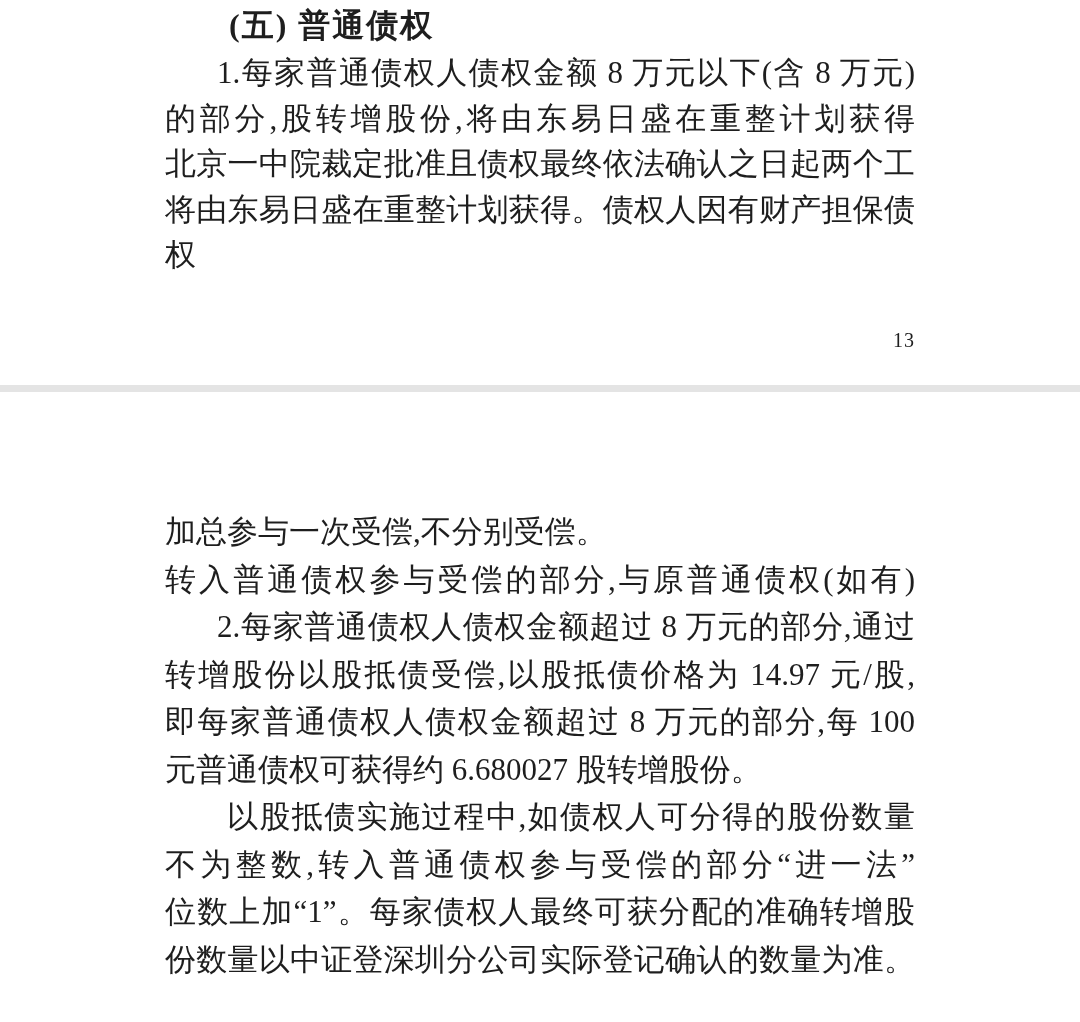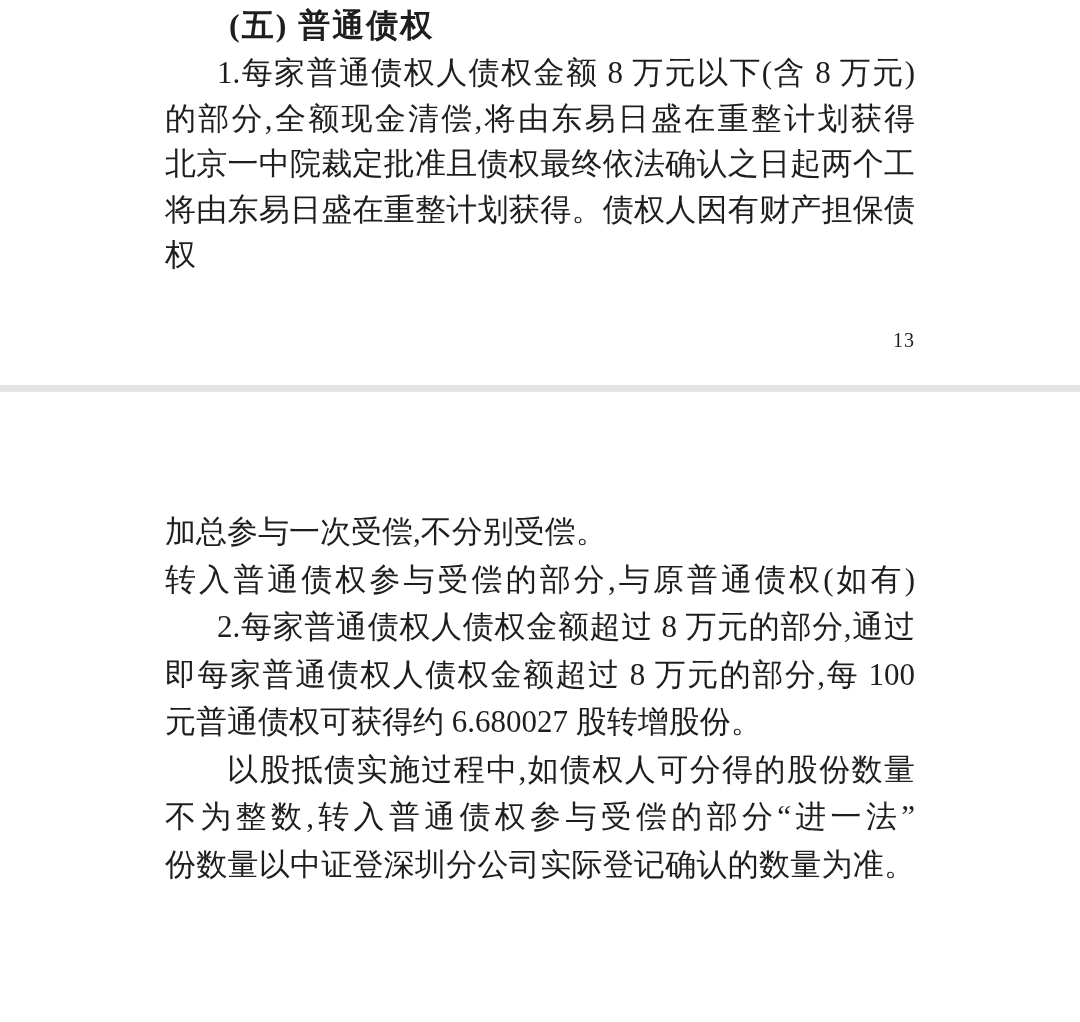--- a/index.html
+++ b/index.html
@@ -70,32 +70,34 @@
   }
 </style>
 </head>
 <body>
 
 <div class="screen">
 
   <section class="page page-top">
     <div class="heading">(五) 普通债权</div>
     <div class="ln jl ind-num">1.每家普通债权人债权金额 8 万元以下(含 8 万元)</div>
-    <div class="ln jl">的部分,全额现金清偿,将由东易日盛在重整计划获得</div>
+    <div class="ln jl">的部分,股转增股份,将由东易日盛在重整计划获得</div>
     <div class="ln jl">北京一中院裁定批准且债权最终依法确认之日起两个工</div>
     <div class="ln jl">将由东易日盛在重整计划获得。债权人因有财产担保债权</div>
     <div class="page-number">13</div>
   </section>
 
   <div class="separator"></div>
 
   <section class="page page-bottom">
     <div class="ln">加总参与一次受偿,不分别受偿。</div>
     <div class="ln jl">转入普通债权参与受偿的部分,与原普通债权(如有)</div>
     <div class="ln jl ind-num">2.每家普通债权人债权金额超过 8 万元的部分,通过</div>
+    <div class="ln jl">转增股份以股抵债受偿,以股抵债价格为 14.97 元/股,</div>
     <div class="ln jl">即每家普通债权人债权金额超过 8 万元的部分,每 100</div>
     <div class="ln">元普通债权可获得约 6.680027 股转增股份。</div>
     <div class="ln jl ind-cjk">以股抵债实施过程中,如债权人可分得的股份数量</div>
     <div class="ln jl">不为整数,转入普通债权参与受偿的部分“进一法”</div>
+    <div class="ln jl">位数上加“1”。每家债权人最终可获分配的准确转增股</div>
     <div class="ln jl">份数量以中证登深圳分公司实际登记确认的数量为准。</div>
   </section>
 
 </div>
 
 </body></html>

